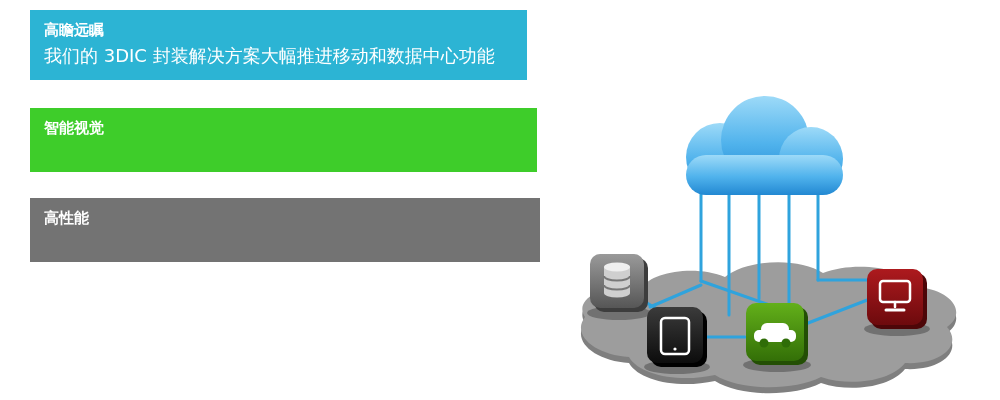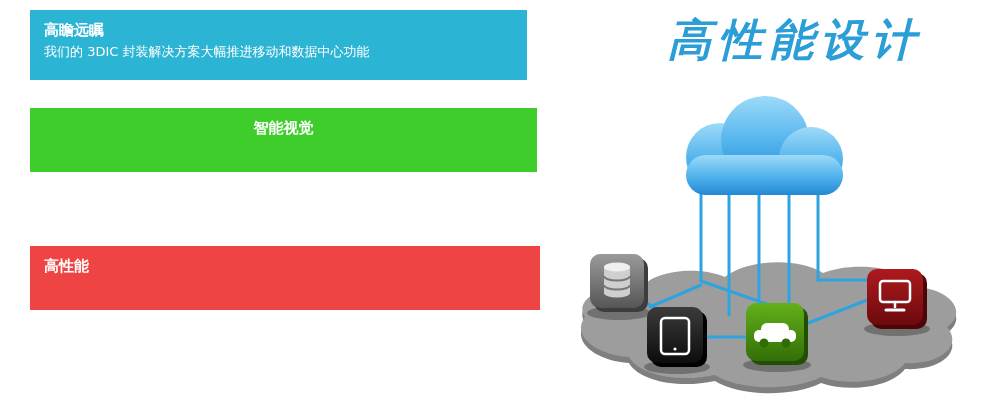--- a/index.html
+++ b/index.html
@@ -12,24 +12,24 @@
   .stage{position:relative;width:1000px;height:400px;}
 
   
   .banner{
     position:absolute;left:30px;
     color:#ffffff;
     padding:9px 14px;
     box-sizing:border-box;
   }
   .banner .banner-title{font-size:15px;font-weight:bold;line-height:1.55;}
-  .banner .banner-text{font-size:13px;font-weight:500;line-height:1.55;}
+  .banner .banner-text{font-size:18px;font-weight:500;line-height:1.55;}
   .banner-0{top:10px;width:497px;height:70px;background:#2cb4d4;}
-  .banner-1{top:108px;width:507px;height:64px;background:#3ecd2a;text-align:center;}
-  .banner-2{top:198px;width:510px;height:64px;background:#ef4444;margin-top:48px;}
+  .banner-1{top:108px;width:507px;height:64px;background:#3ecd2a;}
+  .banner-2{top:198px;width:510px;height:64px;background:#737373;}
 
   
   .heading{
     position:absolute;left:600px;top:14px;width:390px;
     text-align:center;
     font-family:"DejaVu Serif","Liberation Serif",serif;
     font-style:italic;font-weight:bold;
     font-size:44px;line-height:1.2;
     letter-spacing:7px;
     color:#2b9ed8;
@@ -52,21 +52,20 @@
   </div>
 
   <div class="banner banner-1">
     <div class="banner-title">智能视觉</div>
   </div>
 
   <div class="banner banner-2">
     <div class="banner-title">高性能</div>
   </div>
 
-  <div class="heading">高性能设计</div>
 
   <svg class="illustration" viewBox="0 0 420 310" xmlns="http://www.w3.org/2000/svg">
     <defs>
       <linearGradient id="gCloud" x1="0" y1="0" x2="0" y2="1">
         <stop offset="0" stop-color="#9ddaf8"></stop>
         <stop offset="0.55" stop-color="#4fb2ec"></stop>
         <stop offset="1" stop-color="#2288d2"></stop>
       </linearGradient>
       <linearGradient id="gGrayTile" x1="0" y1="0" x2="0" y2="1">
         <stop offset="0" stop-color="#9a9a9a"></stop>

